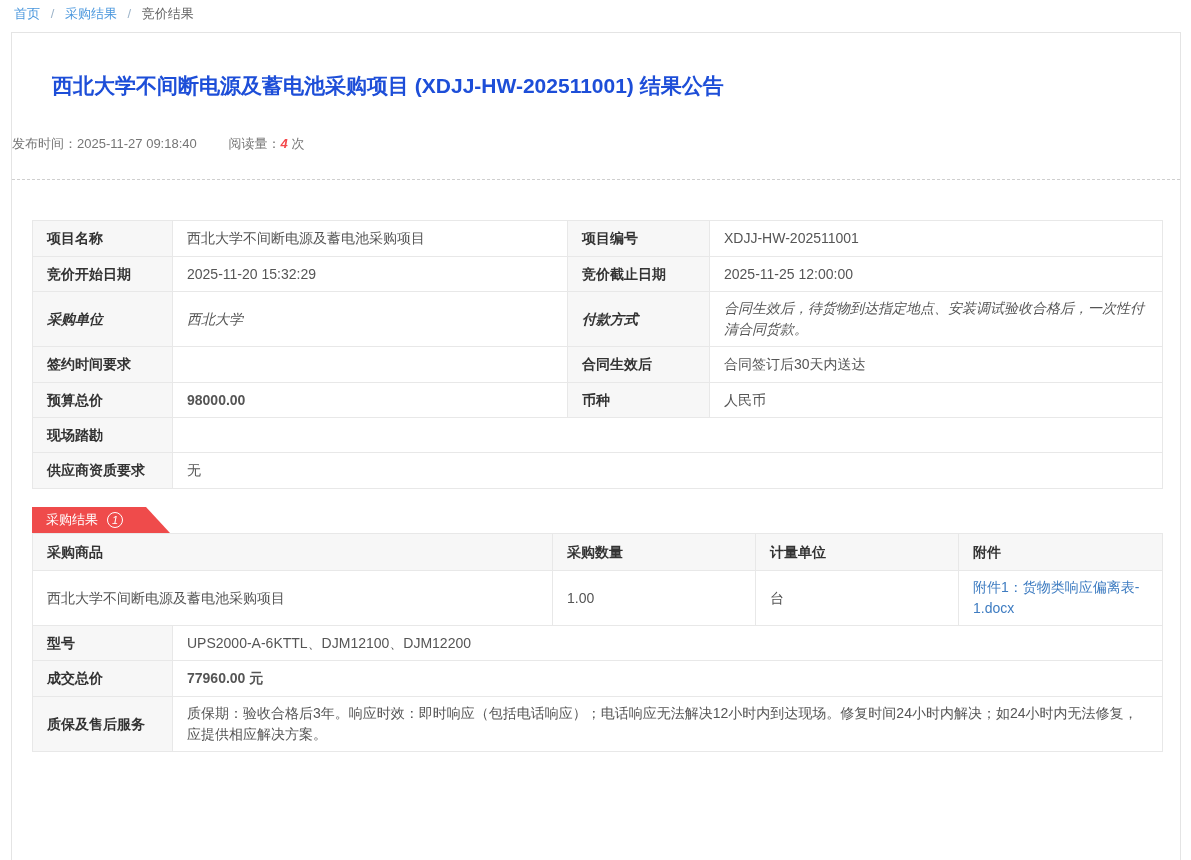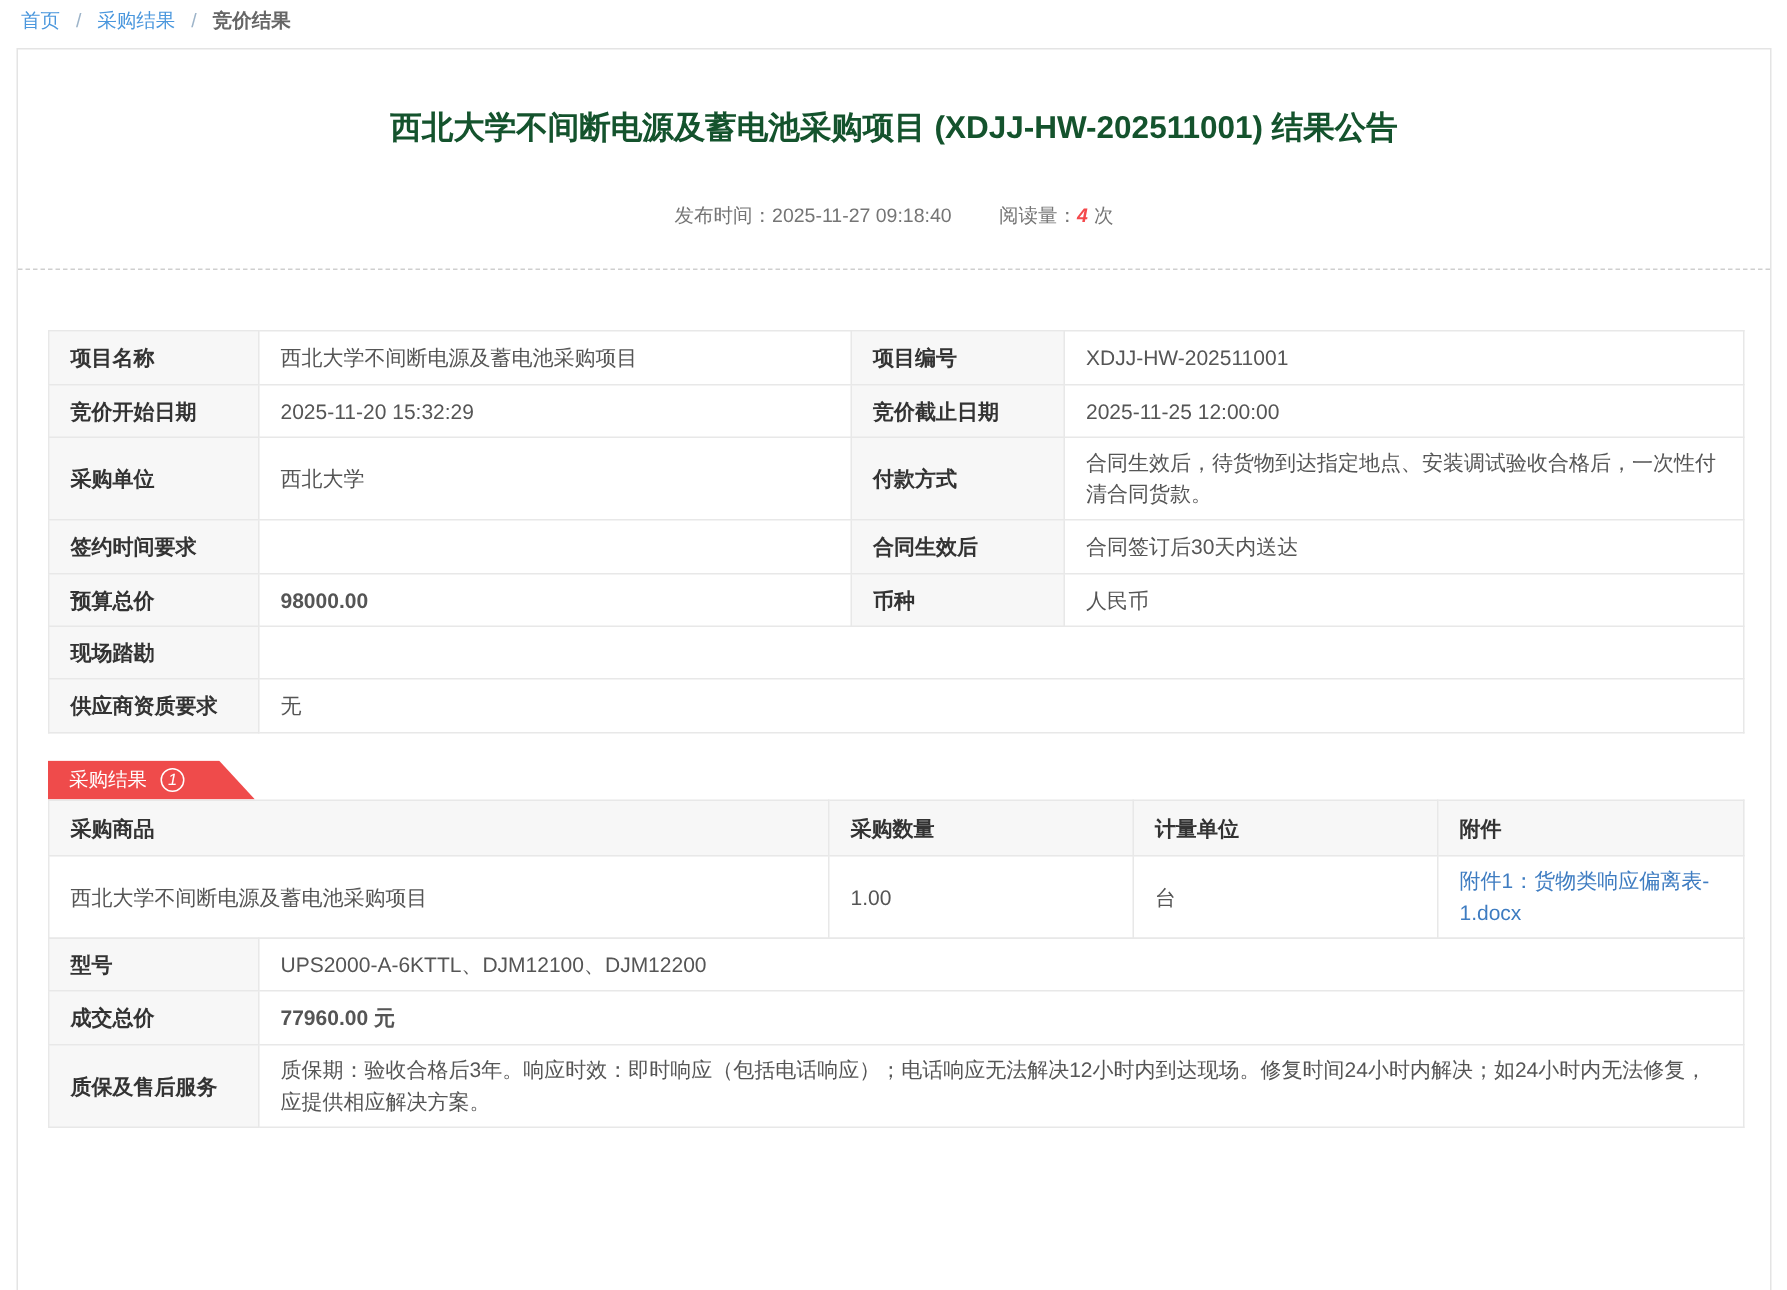--- a/index.html
+++ b/index.html
@@ -6,41 +6,40 @@
   html, body { margin: 0; padding: 0; }
   body {
     width: 1191px; height: 860px; overflow: hidden;
     background: #ffffff; color: #333;
     font-family: "Liberation Sans", "DejaVu Sans", sans-serif;
   }
   
   .breadcrumb { padding: 5px 14px 8px 14px; font-size: 13px; line-height: 18px; }
   .breadcrumb a { color: #4a97dd; text-decoration: none; cursor: pointer; }
   .breadcrumb .sep { color: #9db4c9; margin: 0 7px; }
-  .breadcrumb .current { color: #666; font-weight: bold; }
+  .breadcrumb .current { color: #666; }
 
   
   .container {
     margin: 1px 9px 0 11px;
     width: 1170px;
     height: 1000px;
     border: 1px solid #e4e4e4;
     background: #fff;
   }
   .page-title {
     margin: 38px 40px 0;
-    text-align: center;
     font-size: 21px;
     line-height: 30px;
     font-weight: bold;
-    color: #14532d;
+    color: #1d4ed8;
   }
   .meta {
     margin-top: 34px;
-    text-align: center;
+    text-align: left;
     font-size: 13px;
     color: #757575;
   }
   .meta .read-label { margin-left: 28px; }
   .meta .count { color: #f4494c; font-style: italic; font-weight: bold; margin-right: 4px; }
   .dashed-divider {
     border: none;
     border-top: 1px dashed #cfcfcf;
     margin: 26px 0 0 0;
   }
@@ -48,21 +47,21 @@
   
   table { border-collapse: collapse; table-layout: fixed; font-size: 14px; }
   .info-table { margin: 40px 20px 0; width: 1130px; }
   .result-table-top { margin: 0 20px; width: 1130px; }
   .result-table-bottom { margin: -1px 20px 0; width: 1130px; }
   td, th { border: 1px solid #e8e8e8; padding: 6px 14px; line-height: 21px; vertical-align: middle; text-align: left; word-break: break-all; }
   td.label, th { background: #f7f7f7; font-weight: bold; color: #333; }
   td.value { color: #555; background: #fff; }
   .red-text { color: #f4494c; font-weight: bold; }
   tr.h35 { height: 35px; } tr.h36 { height: 36px; } tr.h37 { height: 37px; }
-  tr.h53 { height: 53px; } tr.h54 { height: 54px; } tr.h55 { height: 55px; }
+  tr.h53 { height: 53px; } tr.h54 { height: 54px; font-style: italic; } tr.h55 { height: 55px; }
   a.attachment-link { color: #3e7cc1; text-decoration: none; cursor: pointer; }
 
   
   .ribbon {
     margin: 18px 0 0 20px;
     width: 138px; height: 26px;
     background: #ef4b4b;
     color: #fff;
     display: flex; align-items: center;
     padding-left: 14px;

